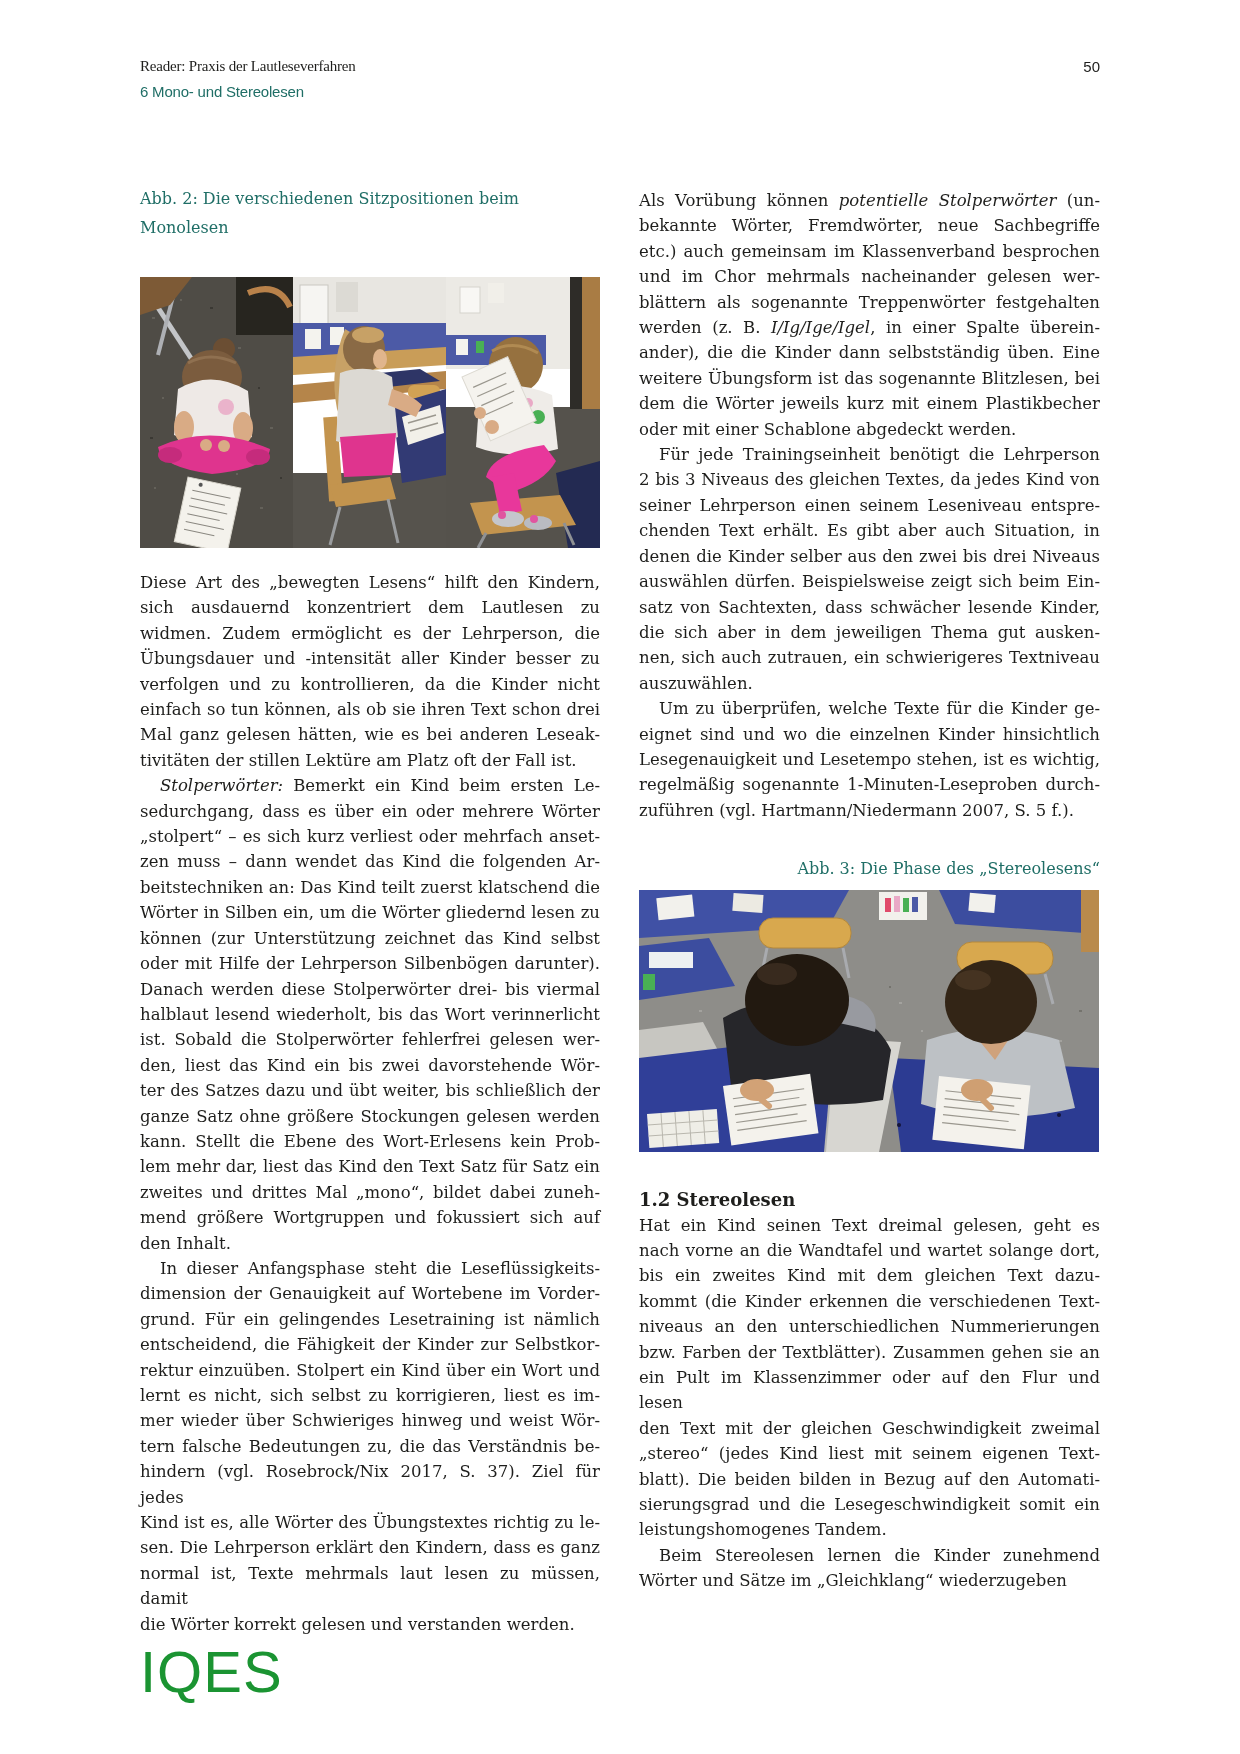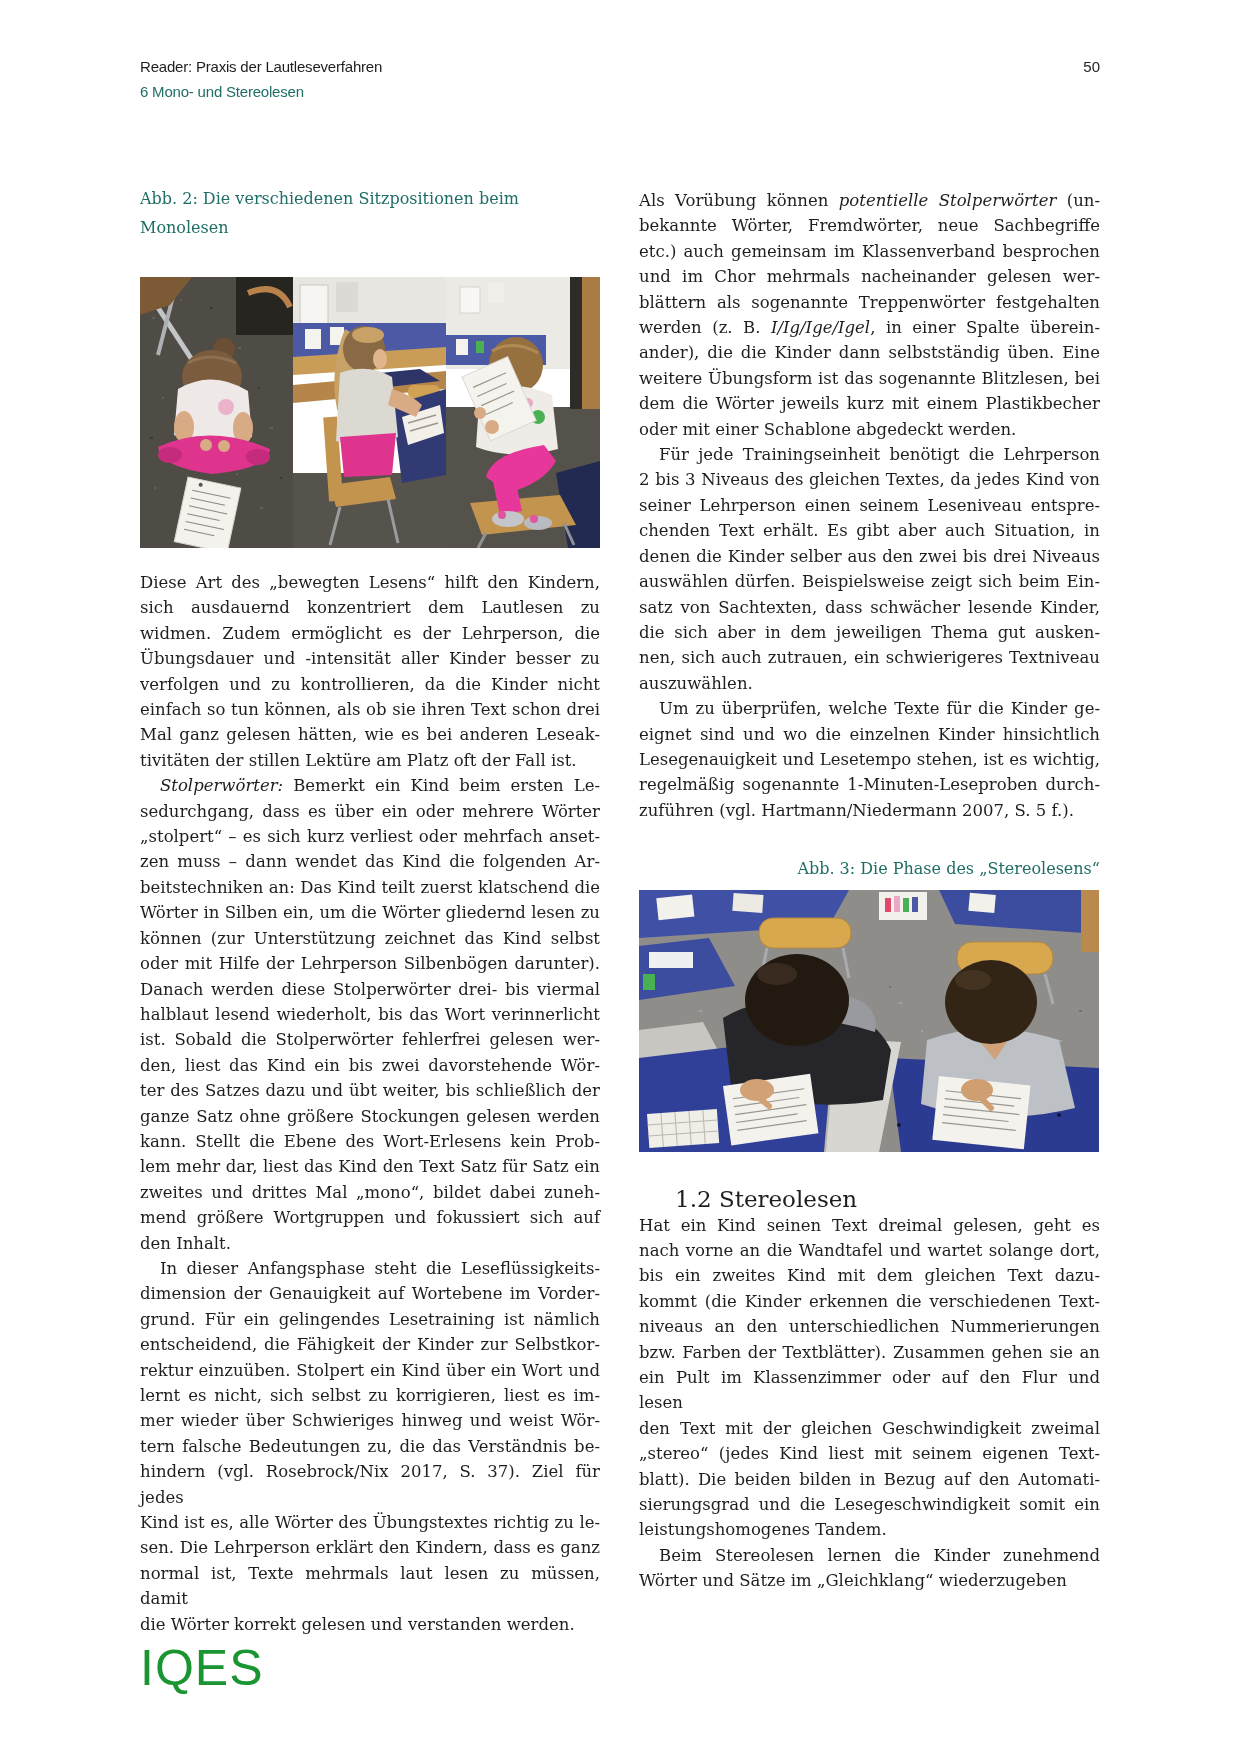--- a/index.html
+++ b/index.html
@@ -1,44 +1,44 @@
 <!DOCTYPE html>
 <html lang="de" style="--teal: #1F6E66; --green: #1B9432; --ink: #1E1E1C;"><head>
 <meta charset="utf-8">
 <style>
   html,body{margin:0;padding:0;background:#ffffff;}
   .page{position:relative;width:1240px;height:1754px;background:#fff;overflow:hidden;
         font-family:"DejaVu Serif", serif;color:var(--ink,#1e1e1c);}
   
   .hdr{position:absolute;left:140px;top:54px;right:140px;
        font-family:"Liberation Sans", sans-serif;font-size:15px;line-height:25px;}
-  .hdr .reader{color:var(--ink,#1e1e1c);letter-spacing:-0.2px;}
+  .hdr .reader{color:var(--ink,#1e1e1c);letter-spacing:-0.2px;font-family:Liberation Serif, serif;}
   .hdr .chapter{color:var(--teal,#1F6E66);letter-spacing:-0.2px;}
   .hdr .pagenum{position:absolute;right:0;top:0;color:var(--ink,#1e1e1c);}
   
   .col{position:absolute;top:184px;width:460px;font-size:16.5px;line-height:25.4px;}
   #col-left{left:140px;}
   #col-right{left:639px;width:461px;}
   .fig-caption{color:var(--teal,#1F6E66);font-size:16px;line-height:29px;text-align:left;}
   #col-left .fig-caption{margin:0 0 35px 0;}
   #col-right .fig-caption{margin:31px 0 7px 0;text-align:right;}
   figure.figure{margin:0;}
   #col-left figure.figure{margin-bottom:22px;}
   #col-right figure.figure{margin-bottom:0;}
   figure.figure svg{display:block;}
   .para{margin:0;}
   #col-right > .para:first-child{padding-top:4px;}
   .line{text-align:justify;text-align-last:justify;white-space:normal;}
   .line.last{text-align-last:left;}
   .line.indent{text-indent:20px;}
   .line em{font-style:italic;}
-  .subheading{font-weight:normal;font-size:23px;line-height:25.4px;margin-top:35px;margin-left:36px;}
+  .subheading{font-weight:bold;font-size:18px;line-height:25.4px;margin-top:35px;}
   
   .ftr{position:absolute;left:140px;top:1643px;font-family:"Liberation Sans", sans-serif;
-       font-size:50px;line-height:1;color:var(--green,#1B9432);letter-spacing:1px;}
+       font-size:58px;line-height:1;color:var(--green,#1B9432);letter-spacing:1px;}
 </style>
 </head>
 <body>
 
 <div class="page">
   <header class="hdr">
     <div class="reader">Reader: Praxis der Lautleseverfahren</div>
     <div class="chapter">6 Mono- und Stereolesen</div>
     <div class="pagenum">50</div>
   </header>

